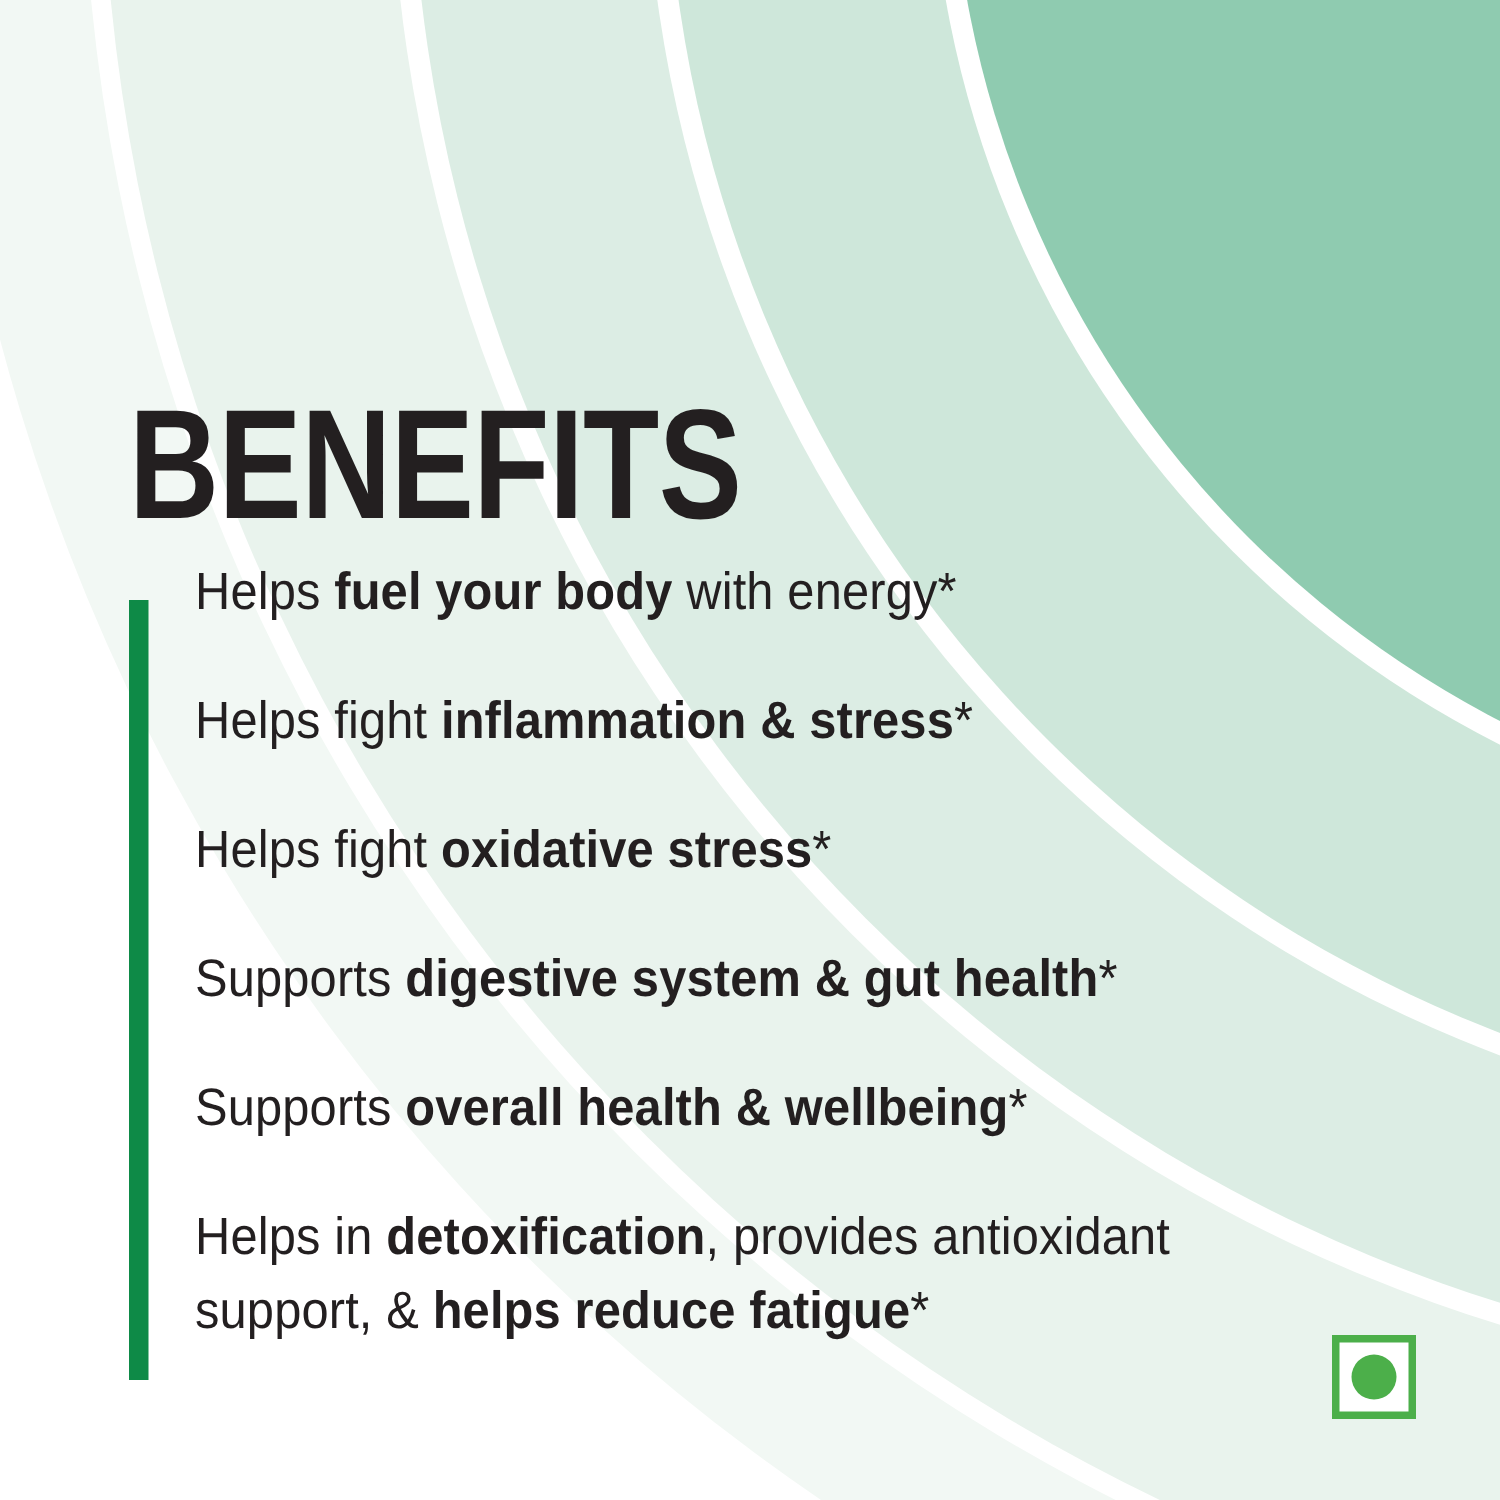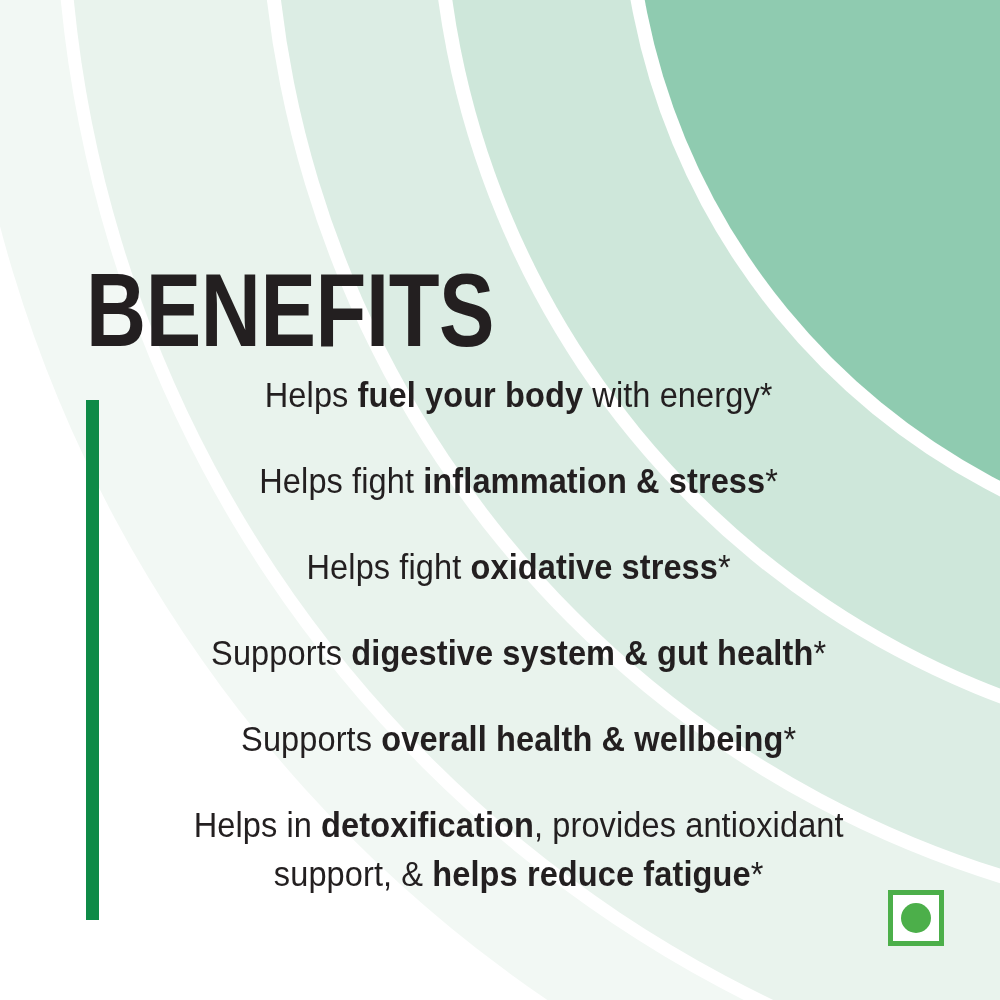--- a/index.html
+++ b/index.html
@@ -71,27 +71,26 @@
     position: absolute;
     left: 0px;
     top: 0px;
     width: 13px;
     height: 520px;
     background: #0e8a47;
   }
 
   #benefits-list {
     position: absolute;
-    left: 56px;
+    left: 44px;
     top: -30px;
     width: 810px;
     list-style: none;
     margin: 0;
     padding: 0;
-    text-align: center;
   }
 
   #benefits-list li {
     font-size: 35px;
     line-height: 49px;
     color: #231f20;
     font-weight: 400;
     margin: 0 0 37px 0;
     transform: scaleX(0.93);
     transform-origin: left center;

